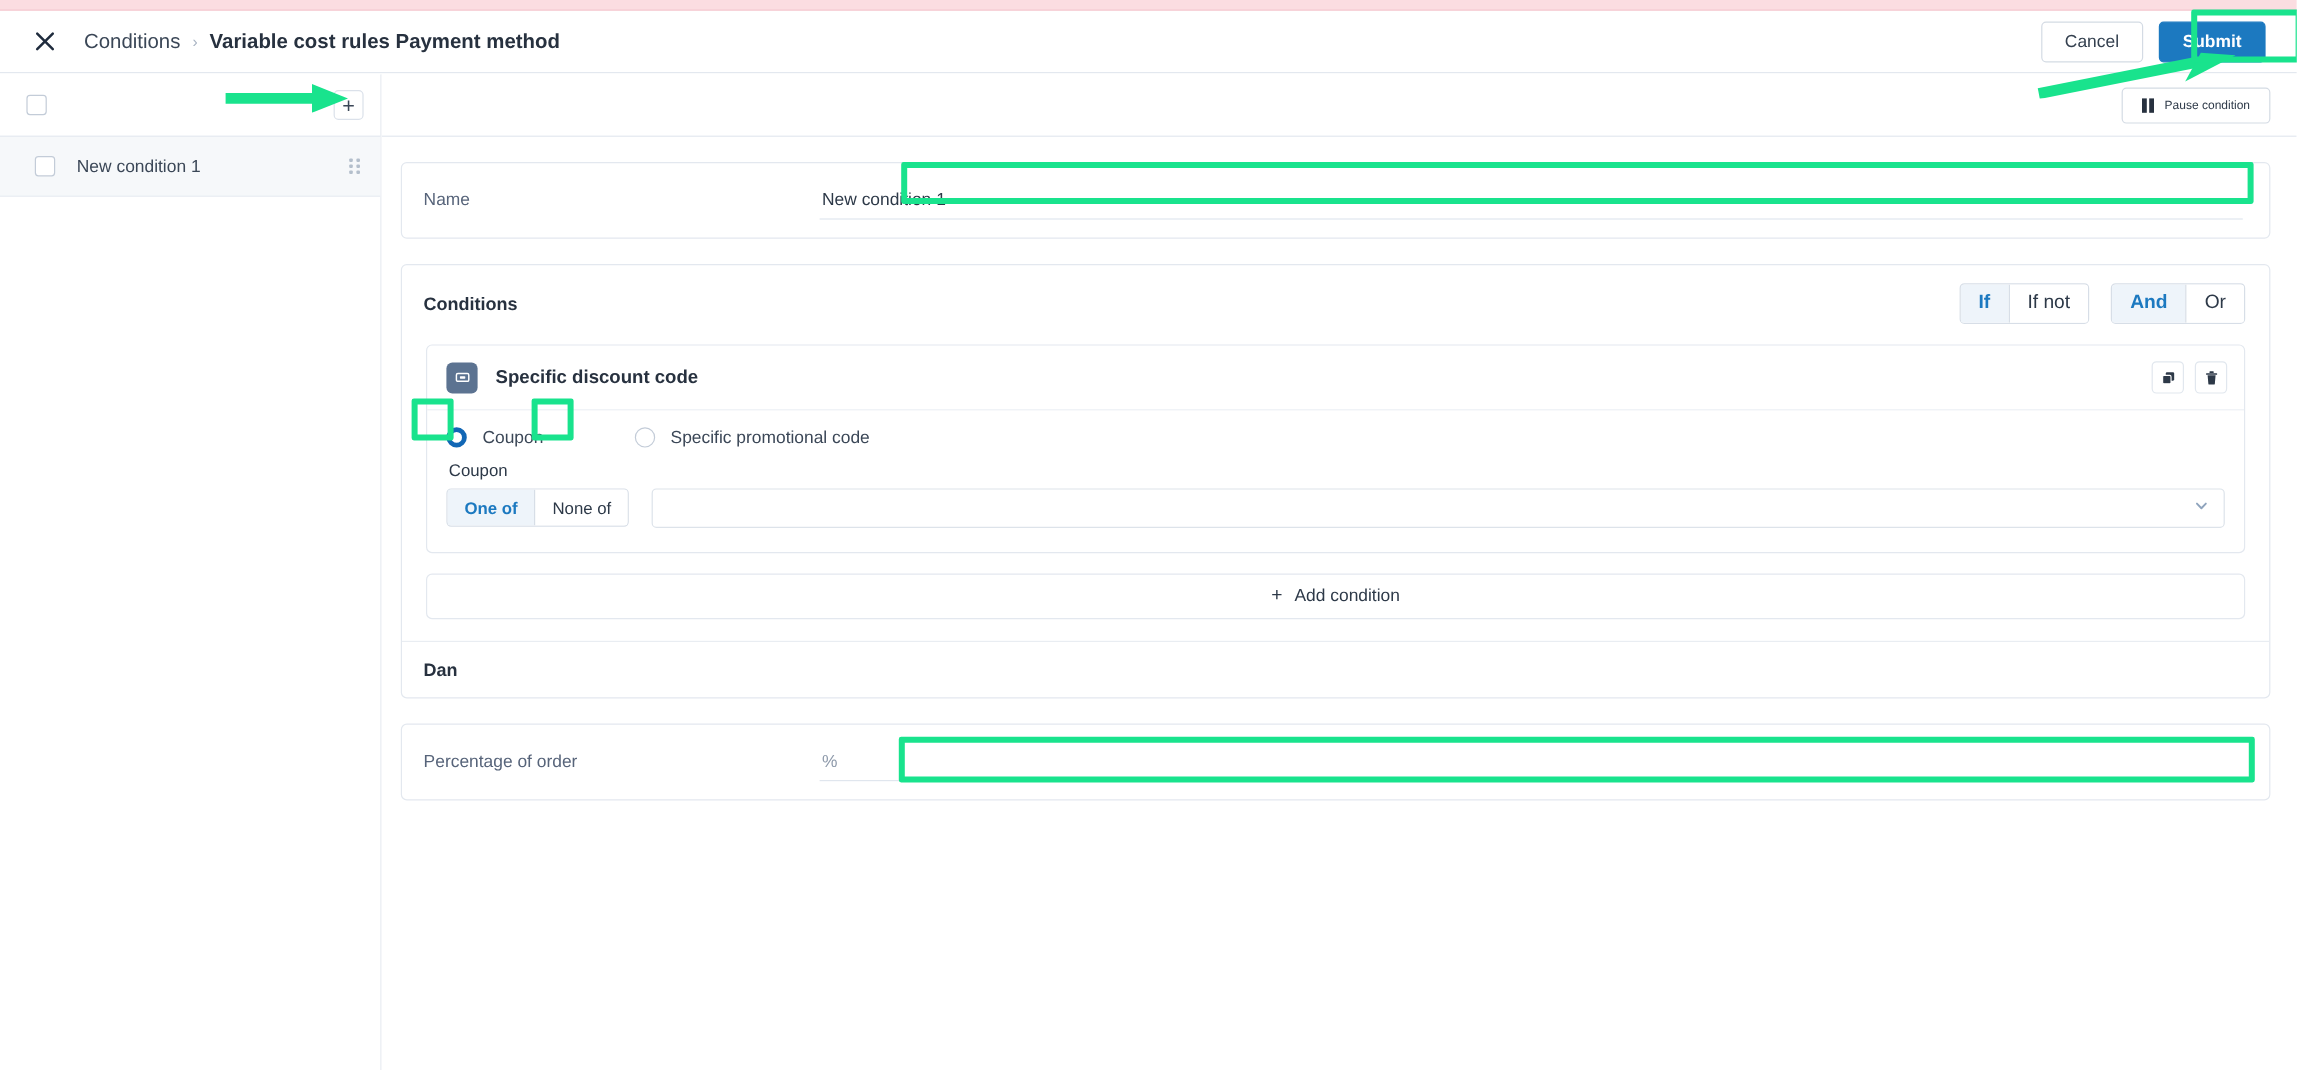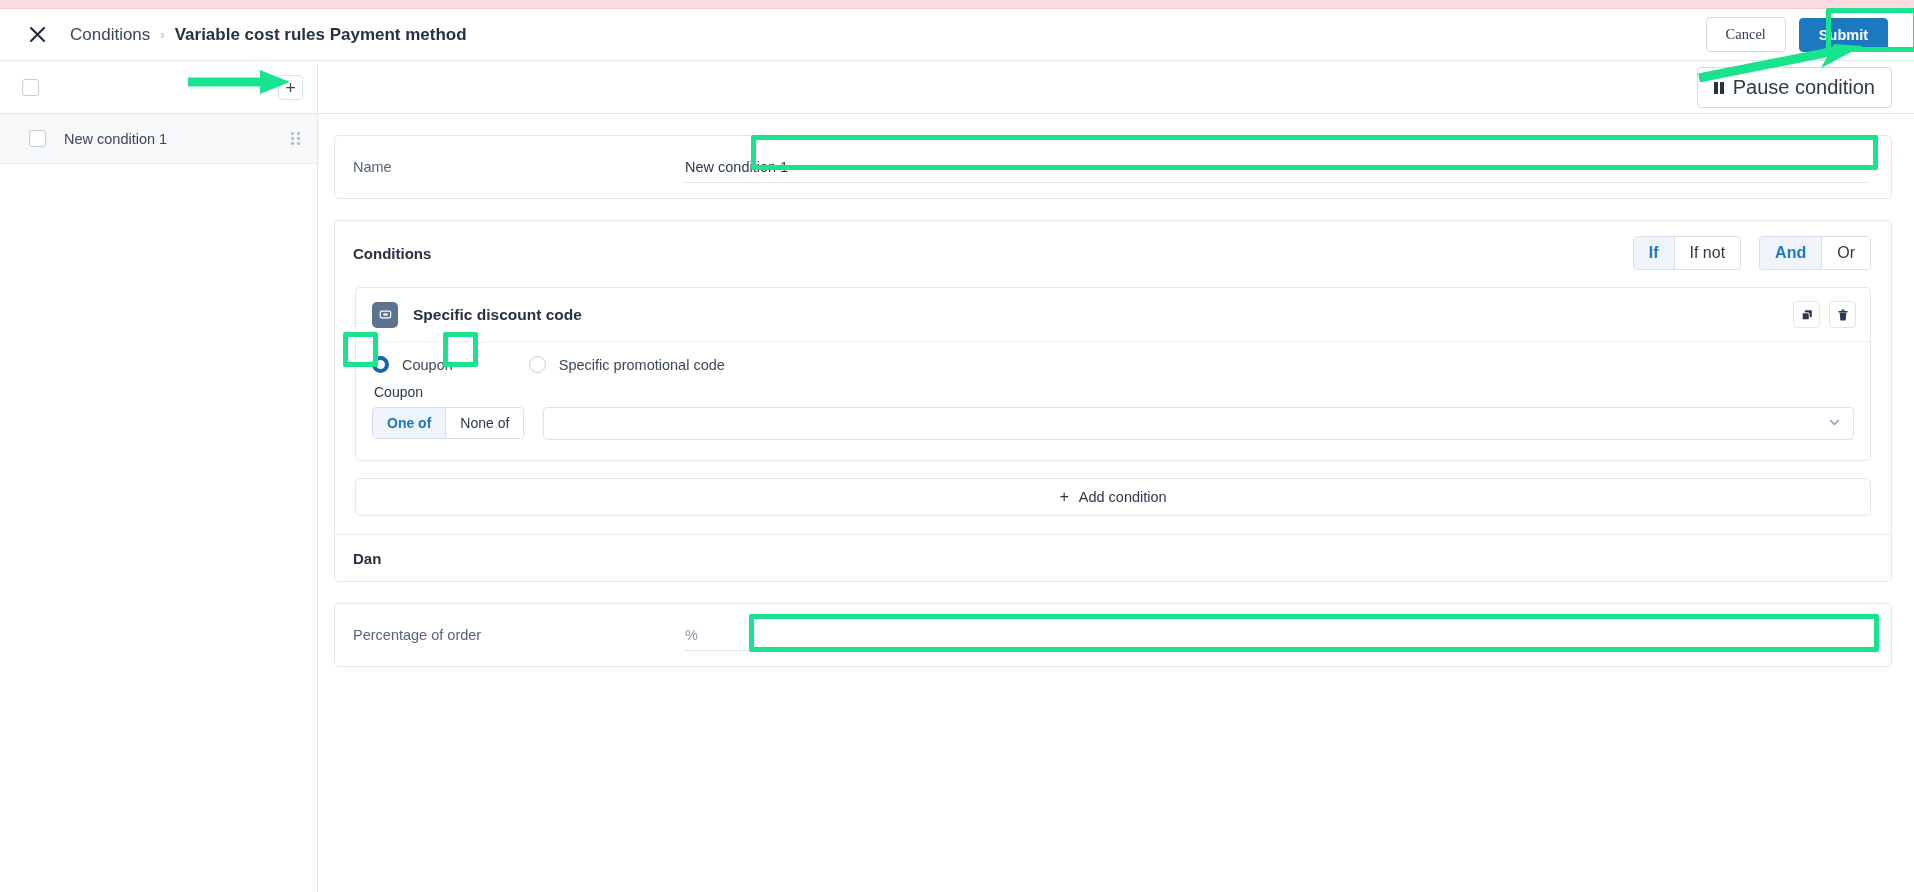--- a/index.html
+++ b/index.html
@@ -81,21 +81,20 @@
     border-radius: 4px;
     cursor: pointer;
     white-space: nowrap;
   }
   .btn-cancel {
     background: #ffffff;
     border: 1px solid #d4dbe4;
     color: #34404f;
     padding: 8px 19px;
     font-weight: 400;
-    font-family: Liberation Serif, serif;
   }
   .btn-submit {
     background: #1c79c0;
     border: 1px solid #1c79c0;
     color: #ffffff;
     padding: 8px 19px;
     font-weight: 700;
   }
 
   
@@ -180,24 +179,24 @@
     display: flex;
     align-items: center;
     justify-content: flex-end;
     padding-right: 22px;
   }
   .btn-pause {
     background: #ffffff;
     border: 1px solid #d4dbe4;
     color: #2d3948;
     border-radius: 4px;
-    font-size: 20px;
+    font-size: 10px;
     padding: 8px 16px;
     display: flex;
-    align-items: center;
+    align-items: flex-end;
     gap: 9px;
     cursor: pointer;
   }
   .pause-glyph {
     display: inline-flex;
     gap: 2.5px;
   }
   .pause-glyph i {
     width: 3.5px; height: 12px;
     background: #27313f;

